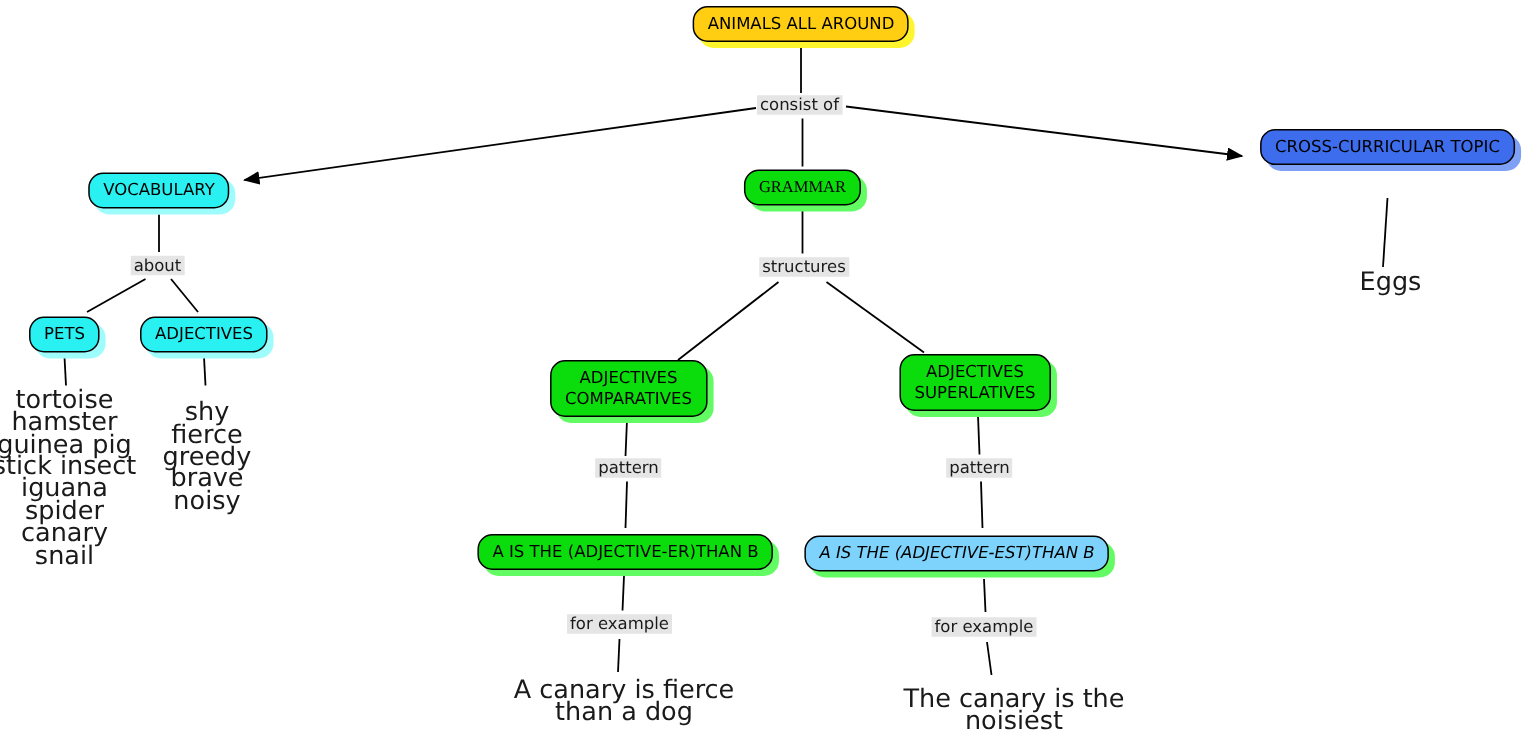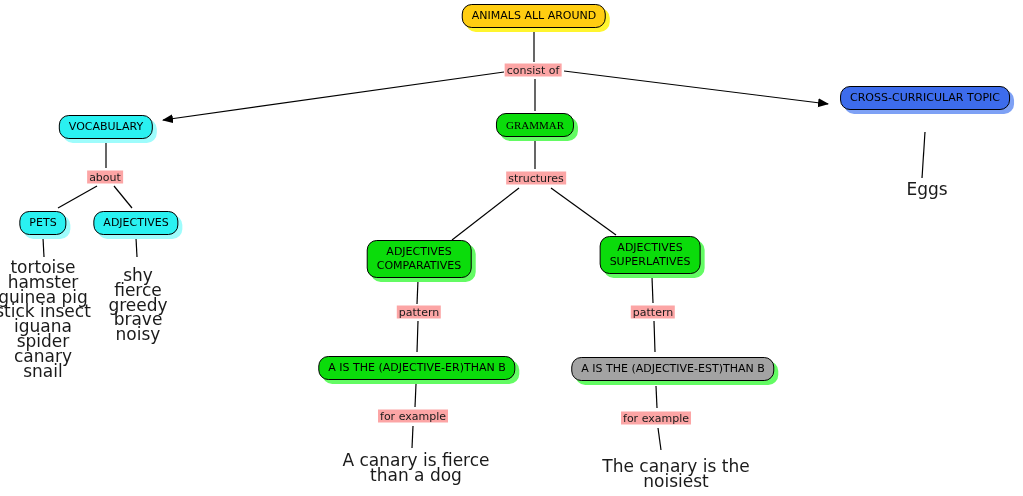--- a/index.html
+++ b/index.html
@@ -33,21 +33,21 @@
   .concept {
     border: 1.6px solid #000000;
     border-radius: 10px;
     padding: 4px 9px;
     line-height: 14px;
     cursor: default;
   }
   .link-label {
     font-size: 11px;
     color: #1a1a1a;
-    background: #fca5a5;
+    background: #e5e5e5;
     padding: 0 2px;
     line-height: 13px;
   }
   .plain-text {
     font-size: 17px;
     color: #1a1a1a;
     line-height: 14.8px;
   }
 </style>
 </head>
@@ -89,21 +89,21 @@
       <div class="node concept" style="left: 106px; top: 127px; background: rgb(42, 241, 241); box-shadow: rgb(158, 252, 252) 4px 4px 0px;">VOCABULARY</div>
       <div class="node concept" style="left: 535px; top: 125px; background: rgb(11, 220, 11); box-shadow: rgb(99, 251, 99) 4px 4px 0px; font-family: Liberation Serif, serif;">GRAMMAR</div>
       <div class="node concept" style="left: 925px; top: 98px; background: rgb(61, 108, 236); box-shadow: rgb(126, 161, 245) 4px 4px 0px;">CROSS-CURRICULAR TOPIC</div>
       <div class="node concept" style="left: 43px; top: 223px; background: rgb(42, 241, 241); box-shadow: rgb(158, 252, 252) 4px 4px 0px;">PETS</div>
       <div class="node concept" style="left: 136px; top: 223px; background: rgb(42, 241, 241); box-shadow: rgb(158, 252, 252) 4px 4px 0px;">ADJECTIVES</div>
       <div class="node concept" style="left: 419px; top: 259px; background: rgb(11, 220, 11); box-shadow: rgb(99, 251, 99) 4px 4px 0px;">ADJECTIVES
 COMPARATIVES</div>
       <div class="node concept" style="left: 650px; top: 255px; background: rgb(11, 220, 11); box-shadow: rgb(99, 251, 99) 4px 4px 0px;">ADJECTIVES
 SUPERLATIVES</div>
       <div class="node concept" style="left: 417px; top: 368px; background: rgb(11, 220, 11); box-shadow: rgb(99, 251, 99) 4px 4px 0px;">A IS THE (ADJECTIVE-ER)THAN B</div>
-      <div class="node concept" style="left: 673px; top: 369px; background: #a3a3a3; box-shadow: rgb(99, 251, 99) 4px 4px 0px;">A IS THE (ADJECTIVE-EST)THAN B</div>
+      <div class="node concept" style="left: 638px; top: 369px; background: #7dd3fc; box-shadow: rgb(99, 251, 99) 4px 4px 0px; font-style: italic;">A IS THE (ADJECTIVE-EST)THAN B</div>
       <div class="node link-label" style="left: 533px; top: 70px;">consist of</div>
       <div class="node link-label" style="left: 105px; top: 177px; text-align: center;">about</div>
       <div class="node link-label" style="left: 536px; top: 178px;">structures</div>
       <div class="node link-label" style="left: 419px; top: 312px;">pattern</div>
       <div class="node link-label" style="left: 653px; top: 312px;">pattern</div>
       <div class="node link-label" style="left: 413px; top: 416px;">for example</div>
       <div class="node link-label" style="left: 656px; top: 418px;">for example</div>
       <div class="node plain-text" style="left: 43px; top: 319px;">tortoise
 hamster
 guinea pig

